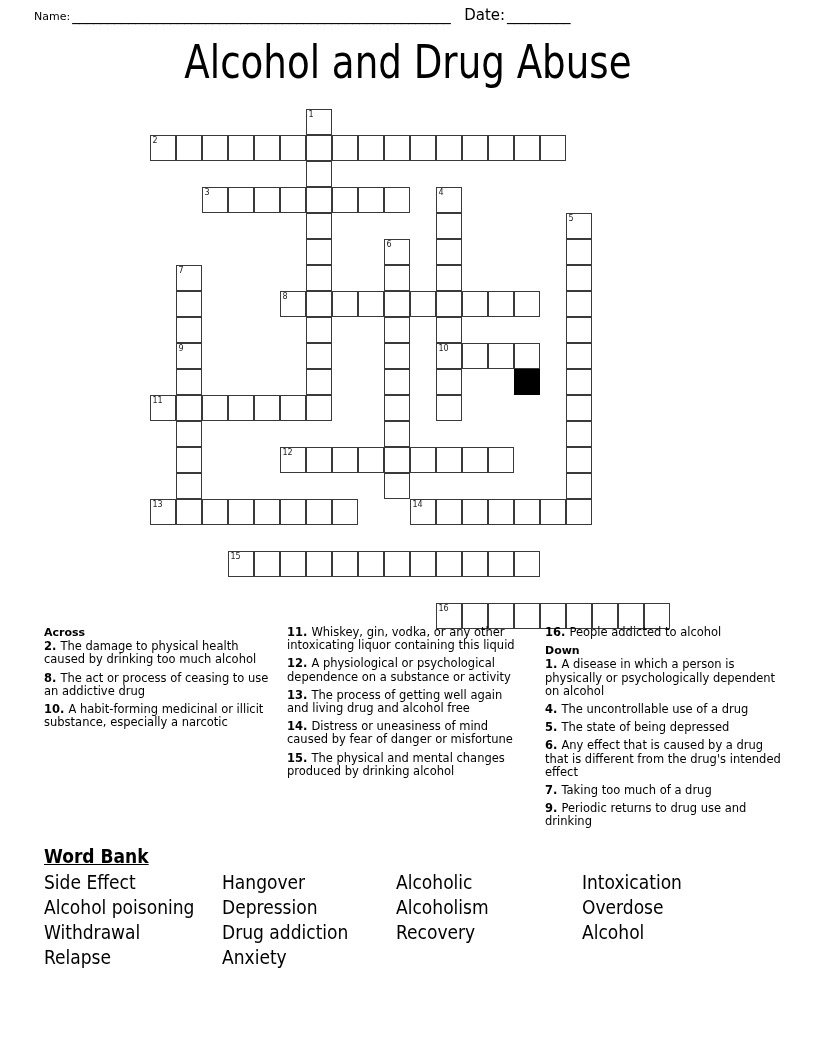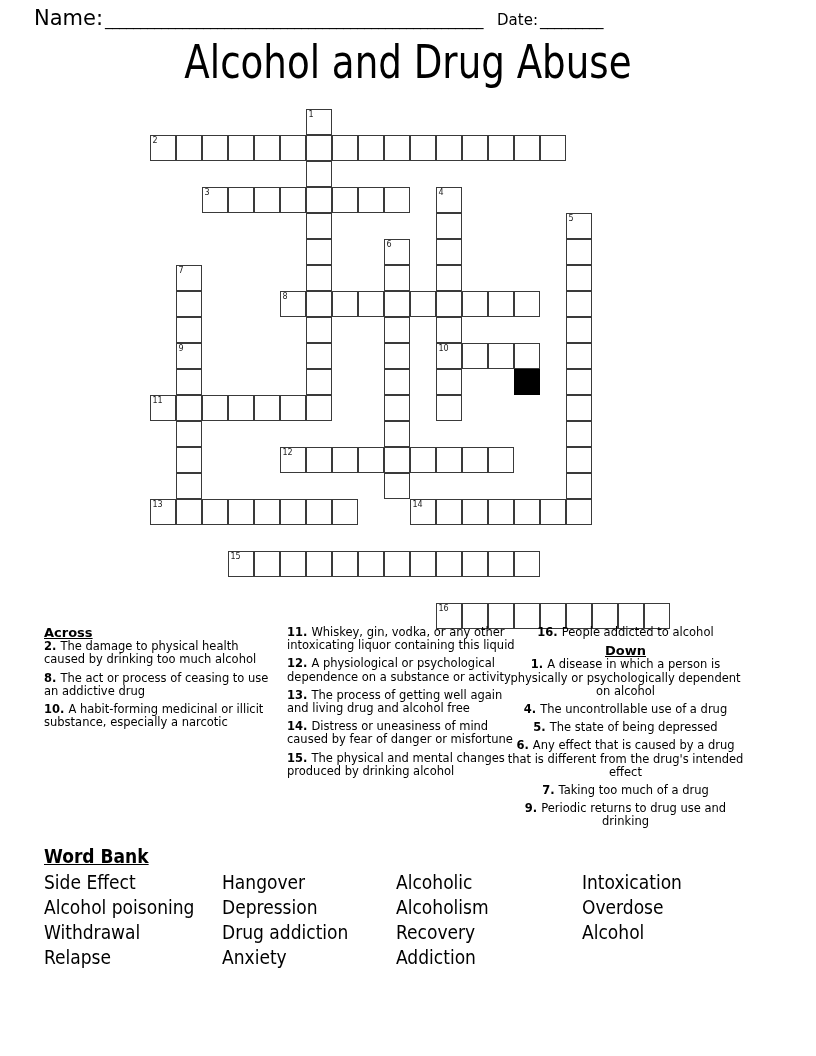--- a/index.html
+++ b/index.html
@@ -22,21 +22,21 @@
     left: 0;
     top: 0;
     width: 816px;
     height: 26px;
     display: flex;
     align-items: baseline;
     padding-top: 6px;
     box-sizing: border-box;
   }
   .name-label {
-    font-size: 21px;
+    font-size: 11px;
     margin-left: 34px;
     white-space: nowrap;
   }
   .name-line {
     font-size: 15px;
     letter-spacing: -0.5px;
     white-space: nowrap;
     margin-left: 2px;
   }
   .date-label {
@@ -104,26 +104,25 @@
     height: 200px;
   }
   .clue-col {
     position: absolute;
     top: 0;
     font-size: 11.5px;
     line-height: 13.2px;
   }
   .clue-col.c1 { left: 44px;  width: 236px; }
   .clue-col.c2 { left: 287px; width: 240px; }
-  .clue-col.c3 { left: 503px; width: 245px; text-align: center; }
+  .clue-col.c3 { left: 545px; width: 245px; }
 
   .clue-heading {
     font-weight: bold;
-    text-decoration: underline;
-    font-size: 13px;
+    font-size: 11px;
     margin-bottom: 1px;
     display: block;
   }
   .clue {
     display: block;
     margin-bottom: 5px;
   }
   .clue .cnum {
     font-weight: bold;
   }
@@ -371,15 +370,14 @@
       <span class="wb-word">Alcohol poisoning</span>
       <span class="wb-word">Depression</span>
       <span class="wb-word">Alcoholism</span>
       <span class="wb-word">Overdose</span>
       <span class="wb-word">Withdrawal</span>
       <span class="wb-word">Drug addiction</span>
       <span class="wb-word">Recovery</span>
       <span class="wb-word">Alcohol</span>
       <span class="wb-word">Relapse</span>
       <span class="wb-word">Anxiety</span>
-      <span class="wb-word">Addiction</span>
     </div>
 </div>
 
 </body></html>

